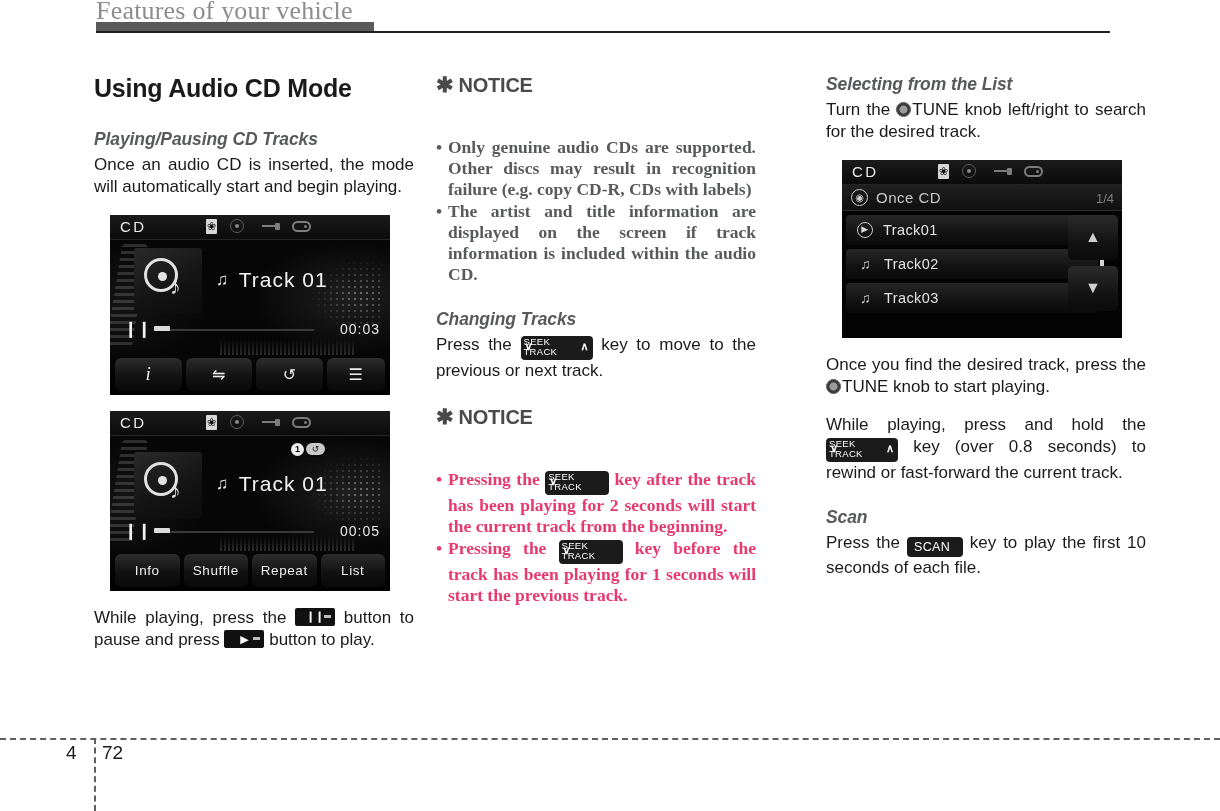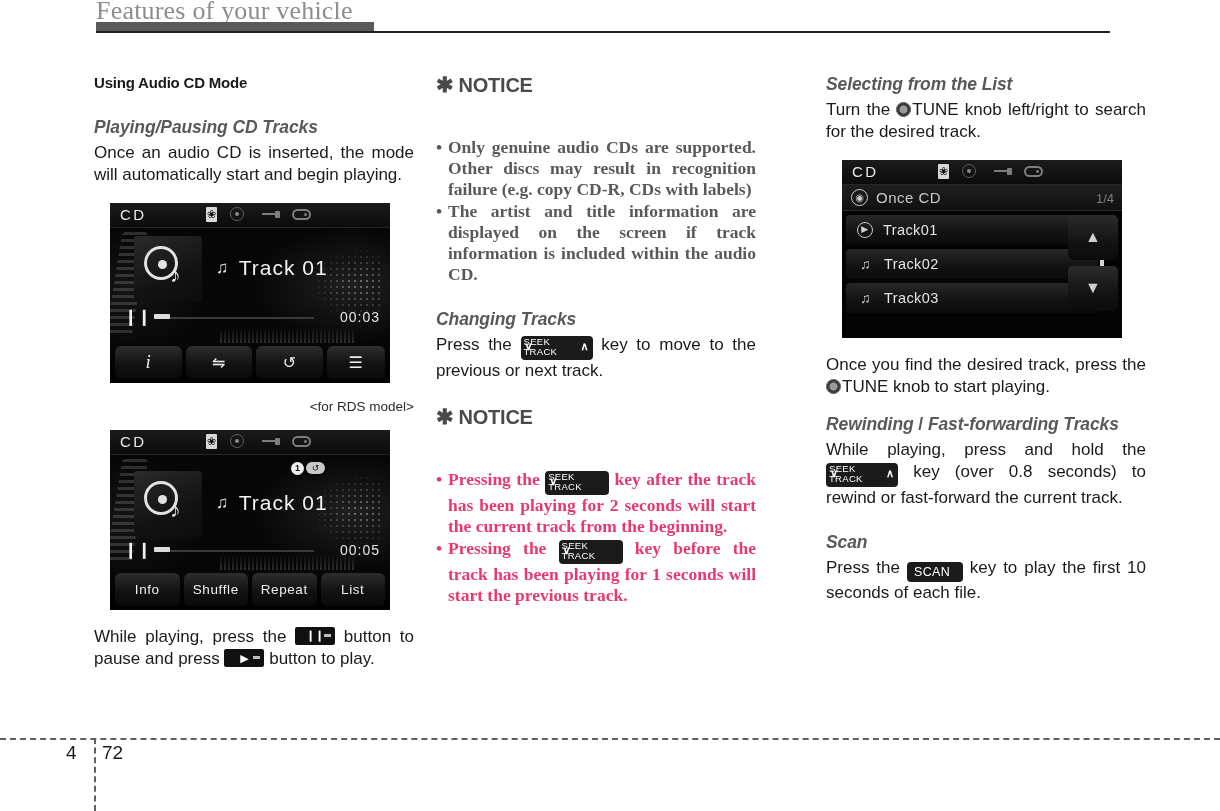--- a/index.html
+++ b/index.html
@@ -28,21 +28,21 @@
   }
 
   
   .col { position: absolute; top: 74px; width: 320px; }
   .col-1 { left: 94px; }
   .col-2 { left: 436px; }
   .col-3 { left: 826px; }
 
   
   h1.sec {
-    font-size: 15px; font-weight: bold; color: #1a1a1a;
+    font-size: 25px; font-weight: bold; color: #1a1a1a;
     letter-spacing: -0.2px; margin-bottom: 26px;
   }
   h2.sub {
     font-size: 17.5px; font-weight: bold; font-style: italic;
     color: #58595b; margin-bottom: 4px; letter-spacing: -0.1px;
   }
   h2.sub .slash { font-style: normal; font-weight: bold; }
   p.body {
     font-size: 17px; color: #1a1a1a; line-height: 1.31;
     text-align: justify; text-justify: inter-word;
@@ -384,21 +384,20 @@
           </div>
         <div class="cd-btn">
             <span class="g">↺</span>
           </div>
         <div class="cd-btn sm">
             <span class="g">☰</span>
           </div>
       </div>
     </div>
 
-    <div class="caption">&lt;for RDS model&gt;</div>
 
     <div class="cd-shot shot-b">
       <div class="cd-topbar">
         <div class="cd-label">CD</div>
         <div class="stat-icons">
           <div class="ic-bt">❀</div>
           <div class="ic-disc"></div>
           <div class="ic-usb"></div>
           <div class="ic-aux"></div>
         </div>
@@ -547,23 +546,20 @@
         </div>
       </div>
 
     </div>
 
     <p class="body pad" style="margin-top:10px">
       <span>Once you find the desired track, press the</span>
       <span class="tune-knob"></span><span>TUNE knob to start playing.</span>
     </p>
 
-    <h2 class="sub" style="margin-top:14px">
-      <span>Rewinding</span><span class="slash"> / </span><span>Fast-forwarding Tracks</span>
-    </h2>
     <p class="body pad">
       <span>While playing, press and hold the</span>
       <span class="key key-seek">
         <span class="chv l">∨</span>
         <span class="lines">
           <span>SEEK</span><br>
           <span>TRACK</span>
         </span>
         <span class="chv r">∧</span>
       </span>

